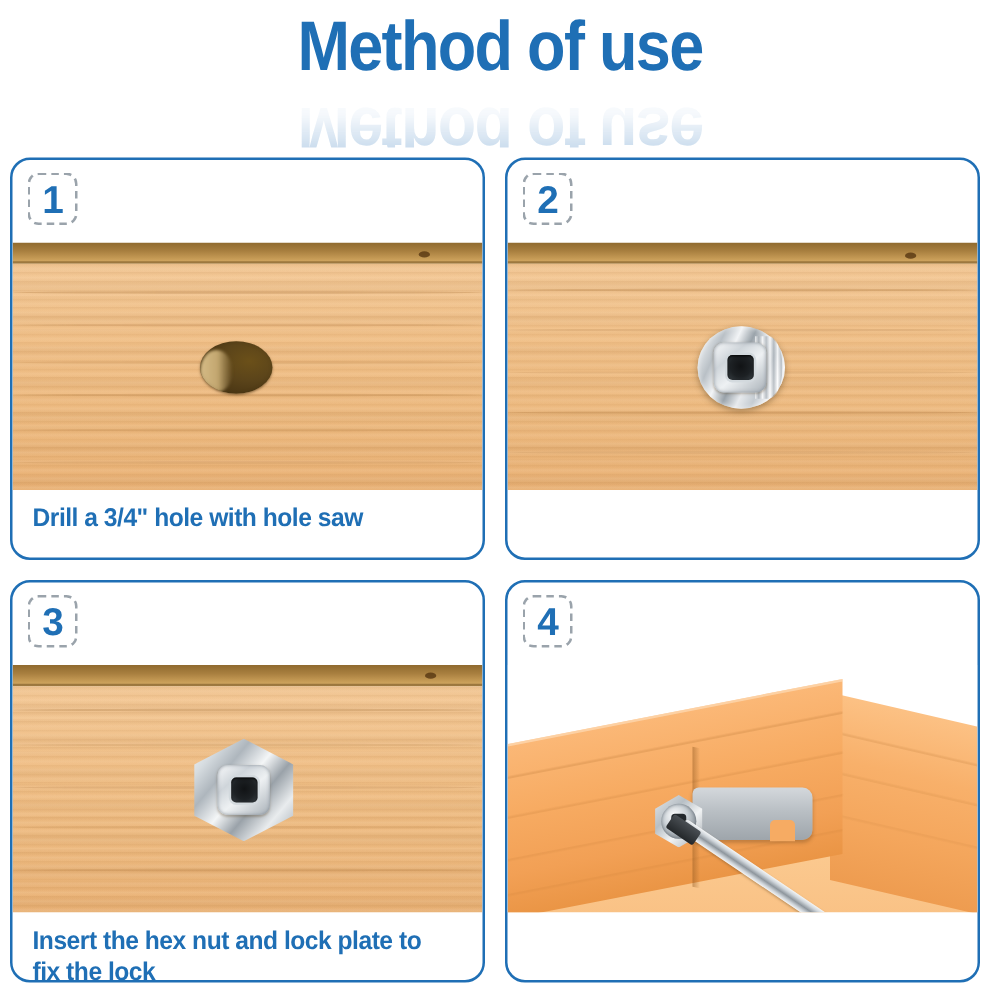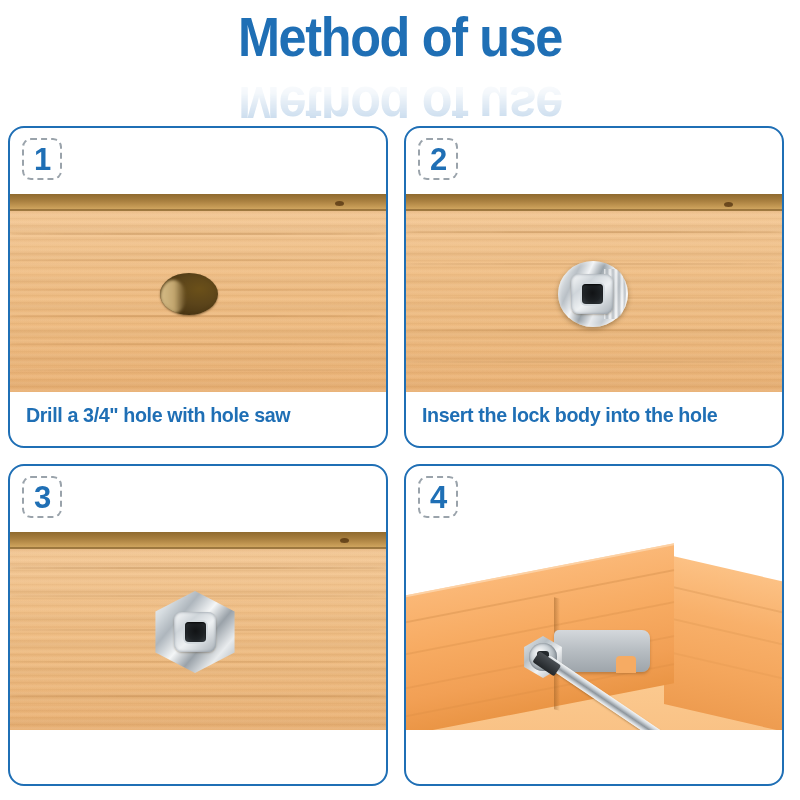--- a/index.html
+++ b/index.html
@@ -329,42 +329,42 @@
         <div class="grain" style="top:150px;left:0;right:0;opacity:.55;"></div>
         <div class="lock-body" style="left:152px;top:50px;">
           <div class="lock-barrel"></div>
           <div class="lock-threads"></div>
           <div class="lock-plate"></div>
           <div class="lock-key"></div>
         </div>
       </div>
       <div class="knot" style="left:318px;top:8px;"></div>
     </div>
-    <div class="caption">
-      <span>Insert the lock body into the hole</span>
-    </div>
   </div>
 
   <div class="panel">
     <div class="badge">3</div>
     <div class="photo">
       <div class="board-edge"></div>
       <div class="board-face">
         <div class="grain" style="top:18px;left:0;right:0;"></div>
         <div class="grain" style="top:46px;left:0;right:0;opacity:.6;"></div>
         <div class="grain" style="top:80px;left:0;right:0;opacity:.7;"></div>
         <div class="grain" style="top:112px;left:0;right:0;opacity:.5;"></div>
         <div class="grain" style="top:146px;left:0;right:0;opacity:.65;"></div>
         <div class="hex-nut" style="left:142px;top:42px;">
           <div class="lock-plate" style="left:22px;top:21px;width:42px;height:40px;"></div>
           <div class="lock-key" style="left:33px;top:31px;"></div>
         </div>
       </div>
       <div class="knot" style="left:330px;top:6px;"></div>
     </div>
+    <div class="caption">
+      <span>Insert the hex nut and lock plate to fix the lock</span>
+    </div>
   </div>
 
   <div class="panel">
     <div class="badge">4</div>
     <div class="photo tall">
       <div class="drawer">
         <div class="drawer-bottom"></div>
         <div class="drawer-side">
           <div class="wgrain" style="top:30px;"></div>
           <div class="wgrain" style="top:62px;opacity:.7;"></div>

